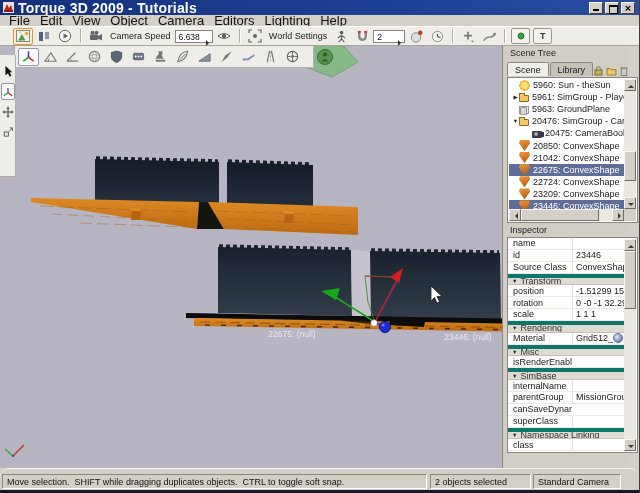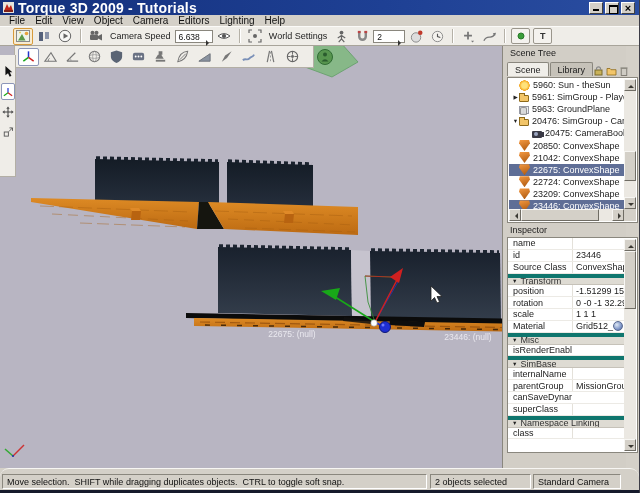--- a/index.html
+++ b/index.html
@@ -15,21 +15,21 @@
   .title-text{font-size:14px;font-weight:bold;letter-spacing:.2px;white-space:nowrap;}
   .win-btns{margin-left:auto;display:flex;gap:2px;margin-right:4px;}
   .win-btn{width:14px;height:12px;background:#d4d0c8;border:1px solid;
     border-color:#ffffff #404040 #404040 #ffffff;position:relative;}
   .win-btn.min::after{content:"";position:absolute;left:3px;bottom:2px;width:6px;height:2px;background:#000;}
   .win-btn.max::after{content:"";position:absolute;left:3px;top:2px;width:7px;height:6px;border:1px solid #000;border-top-width:2px;}
   .win-btn.close::after{content:"\00d7";position:absolute;left:0;top:-1px;width:100%;text-align:center;
     font-size:11px;font-weight:bold;color:#000;line-height:12px;}
   
   .menubar{position:absolute;top:15px;left:0;right:0;height:11px;display:flex;align-items:center;
-    font-size:10px;color:#111;padding-left:4px;background:#d4d0c8;}
+    font-size:13px;color:#111;padding-left:4px;background:#d4d0c8;}
   .menu-item{padding:0 5px;}
   
   .toolbar1{position:absolute;top:26px;left:0;right:0;height:20px;background:#efede8;
     border-top:1px solid #fbfaf8;border-bottom:1px solid #a8a49a;
     display:flex;align-items:center;gap:1px;padding-left:13px;}
   .tbtn{width:20px;height:17px;display:flex;align-items:center;justify-content:center;flex:none;border-radius:2px;}
   .tbtn.selected{background:#f8ecd2;border:1px solid #d79b3c;}
   .tsep{width:1px;height:14px;background:#b5b1a7;margin:0 4px;box-shadow:1px 0 0 #fff;flex:none;}
   .tlabel{font-size:9px;color:#222;margin:0 3px;white-space:nowrap;}
   .tfield{display:flex;height:13px;border:1px solid #8a877e;background:#fff;flex:none;align-items:center;}
@@ -589,20 +589,25 @@
             <span class="ikey">rotation</span>
             <span class="ival">0 -0 -1 32.2985</span>
 
           </div>
           <div class="irow field">
 
             <span class="ikey">scale</span>
             <span class="ival">1 1 1</span>
 
           </div>
+          <div class="irow group">
+            <span class="garr">▼</span>
+            <span class="ikey">Rendering</span>
+
+          </div>
           <div class="irow field">
 
             <span class="ikey">Material</span>
             <span class="ival globe">Grid512_</span>
 
           </div>
           <div class="irow group">
             <span class="garr">▼</span>
             <span class="ikey">Misc</span>
 

